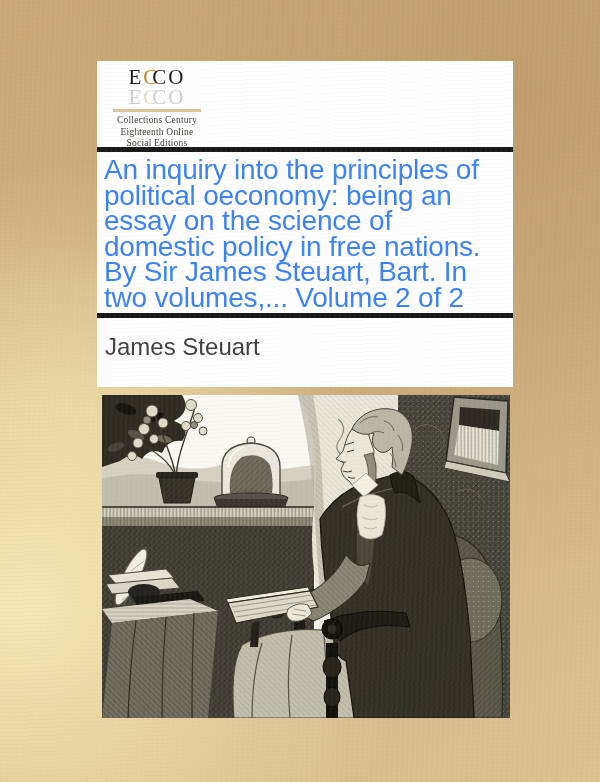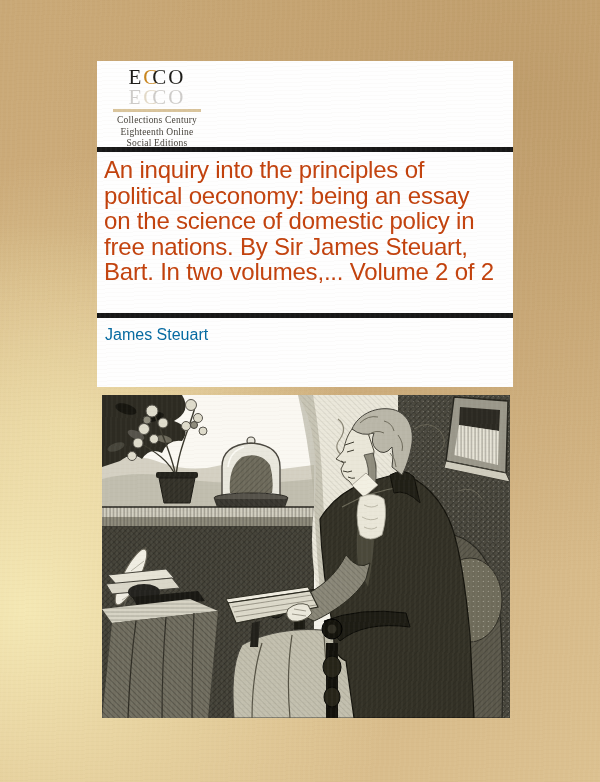--- a/index.html
+++ b/index.html
@@ -36,23 +36,23 @@
   .logo-word .lc2{margin-left:-7px;}
   .logo-reflection{display:block;transform:scaleY(-1);opacity:.42;margin-top:-2px;
                    filter:grayscale(35%);}
   .logo-reflection span{color:#8f897f;}
   .logo-reflection .lc{color:#c9a86a;}
   .logo-divider{width:88px;height:3px;background:#d9c49c;margin:2px auto 3px auto;}
   .logo-tagline{font-size:9.5px;line-height:11.5px;color:#45413a;letter-spacing:.2px;}
 
   .category{position:absolute;right:11px;top:24px;font-size:30px;color:#1c1c1c;}
 
-  .title-text{padding:5px 14px 0 7px;font-size:24px;line-height:25.6px;
-              color:#c2410c;letter-spacing:-0.2px;}
-  .author-text{padding:8px 0 0 8px;font-size:16px;color:#0369a1;}
+  .title-text{padding:5px 14px 0 7px;font-size:28px;line-height:25.6px;
+              color:#3b82f6;letter-spacing:-0.2px;}
+  .author-text{padding:15px 0 0 8px;font-size:24px;color:#404040;}
 
   .portrait{position:absolute;left:102px;top:395px;width:408px;height:323px;
             background:#f4f2ea;}
   .portrait svg{display:block;}
 </style>
 </head>
 <body>
 
 <div class="cover">
 

